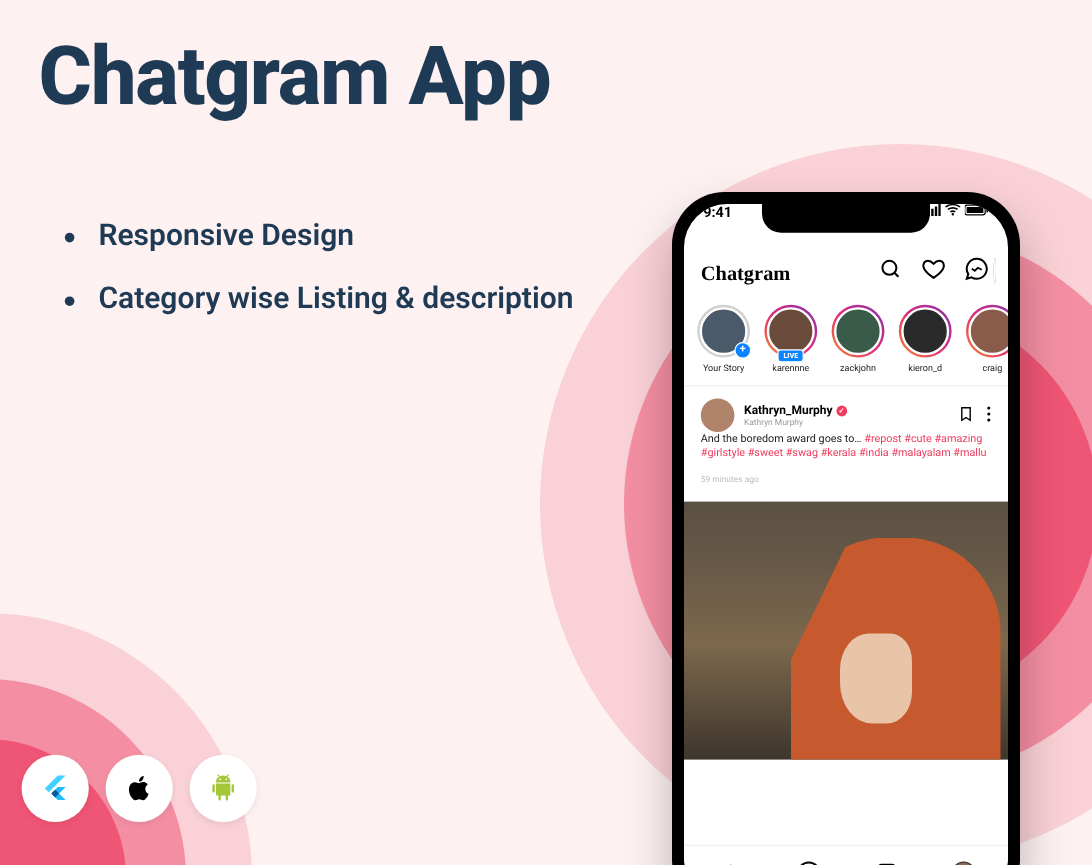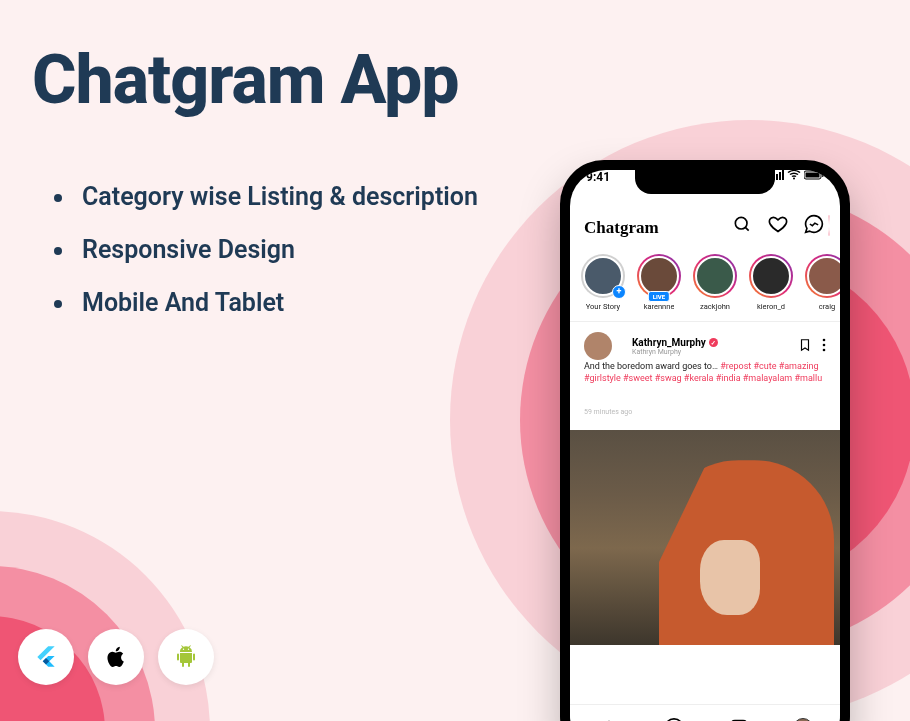--- a/index.html
+++ b/index.html
@@ -12,21 +12,21 @@
 .circles-r .r2{width:460px;height:460px;background:#f48fa3;left:70px;top:70px}
 .circles-r .r3{width:330px;height:330px;background:#ef5574;left:135px;top:135px}
 
 
 .circles-l{position:absolute;left:-230px;bottom:-230px;width:440px;height:440px}
 .circles-l .ring{position:absolute;border-radius:50%}
 .circles-l .l1{width:440px;height:440px;background:#f9d1d7;left:0;top:0}
 .circles-l .l2{width:330px;height:330px;background:#f48fa3;left:55px;top:55px}
 .circles-l .l3{width:230px;height:230px;background:#ef5574;left:105px;top:105px}
 
-.hero-title{position:absolute;left:32px;top:40px;font-size:68px;font-weight:800;color:#1f3a55;letter-spacing:-1px}
+.hero-title{position:absolute;left:32px;top:24px;font-size:68px;font-weight:800;color:#1f3a55;letter-spacing:-1px}
 .features{position:absolute;left:54px;top:170px;list-style:none}
 .features li{font-size:25px;font-weight:600;color:#1f3a55;padding:12px 0 12px 28px;position:relative}
 .features li::before{content:"";position:absolute;left:0;top:24px;width:8px;height:8px;border-radius:50%;background:#1f3a55}
 
 .platform-icons{position:absolute;left:18px;bottom:36px;display:flex;gap:14px}
 .pf{width:56px;height:56px;border-radius:50%;background:#fff;display:flex;align-items:center;justify-content:center;box-shadow:0 2px 6px rgba(0,0,0,.08)}
 
 
 .phone{position:absolute;right:60px;top:160px;width:290px;height:600px;background:#000;border-radius:44px;padding:10px;box-shadow:0 20px 40px rgba(0,0,0,.25)}
 .phone-inner{width:100%;height:100%;background:#fff;border-radius:36px;overflow:hidden;position:relative}
@@ -44,30 +44,30 @@
 .stories{display:flex;gap:10px;padding:6px 10px 10px;border-bottom:1px solid #eee;overflow:hidden}
 .story{display:flex;flex-direction:column;align-items:center;gap:4px;width:46px;flex-shrink:0}
 .story .ringwrap{width:44px;height:44px;border-radius:50%;padding:2px;background:linear-gradient(45deg,#f58529,#dd2a7b,#8134af);display:flex;align-items:center;justify-content:center;position:relative}
 .story.own .ringwrap{background:#d0d0d0}
 .story .av{width:100%;height:100%;border-radius:50%;border:2px solid #fff;background:#7a6a5a}
 .story .plus{position:absolute;bottom:-1px;right:-1px;width:14px;height:14px;border-radius:50%;background:#0b85ff;border:1.5px solid #fff;color:#fff;font-size:9px;line-height:11px;text-align:center;font-weight:700}
 .story .live{position:absolute;bottom:-4px;left:50%;transform:translateX(-50%);font-size:6px;font-weight:800;color:#fff;background:#0b85ff;padding:1px 4px;border-radius:3px;border:1px solid #fff}
 .story .sname{font-size:7.5px;color:#222;white-space:nowrap;overflow:hidden;max-width:46px;text-align:center}
 
 .post{padding:10px 14px 4px}
-.post-head{display:flex;align-items:center;gap:20px}
+.post-head{display:flex;align-items:center;gap:8px}
 .post-head .pav{width:28px;height:28px;border-radius:50%;background:#b0846a}
 .post-head .names{flex:1}
 .post-head .uname{font-size:10px;font-weight:700;display:flex;align-items:center;gap:3px}
 .post-head .uname .verif{width:9px;height:9px;border-radius:50%;background:#ef3b5c;display:inline-flex;align-items:center;justify-content:center;color:#fff;font-size:6px}
 .post-head .rname{font-size:7px;color:#999}
 .post-head .pacts{display:flex;gap:10px;align-items:center}
 .caption{font-size:9px;color:#222;line-height:1.35}
 .caption .tag{color:#ef3b5c}
-.timeago{font-size:7px;color:#bbb;margin-top:24px}
+.timeago{font-size:7px;color:#bbb;margin-top:12px}
 .post-img{margin-top:10px;height:215px;background:linear-gradient(to bottom,#5a5043 0%,#6b5b48 30%,#7d684d 55%,#3d362c 100%);position:relative}
 .hood{position:absolute;right:6px;bottom:0;width:175px;height:185px;background:#c65a2e;border-radius:80px 80px 0 0;clip-path:polygon(28% 0,100% 0,100% 100%,0 100%,0 55%)}
 .face{position:absolute;right:80px;bottom:30px;width:60px;height:75px;background:#e8c4a8;border-radius:40% 30% 35% 45%}
 
 .bottomnav{position:absolute;bottom:0;left:0;right:0;height:46px;background:#fff;border-top:1px solid #eee;display:flex;align-items:center;justify-content:space-around;padding:0 6px}
 .bottomnav .ni{width:22px;height:22px;display:flex;align-items:center;justify-content:center}
 .bottomnav .avni{width:20px;height:20px;border-radius:50%;background:#8a6a54;border:1px solid #333}
 </style>
 </head>
 <body>
@@ -79,23 +79,22 @@
 </div>
 <div class="circles-l">
   <div class="ring l1"></div>
     <div class="ring l2"></div>
     <div class="ring l3"></div>
 </div>
 
 <h1 class="hero-title">Chatgram App</h1>
 
 <ul class="features">
+  <li>Responsive Design</li>
   <li>Category wise Listing &amp; description</li>
-  <li>Responsive Design</li>
-  <li>Mobile And Tablet</li>
 </ul>
 
 <div class="platform-icons">
   <div class="pf">
     <svg width="26" height="26" viewBox="0 0 24 24">
         <path fill="#44d1fd" d="M14 2 4 12l3 3L20 2z"></path>
         <path fill="#1fbcfd" d="M14 11l-5 5 5 5h6l-5-5 5-5z"></path>
         <path fill="#08589c" d="M12 19l-3-3 3-3 3 3z"></path>
       </svg>
   </div>

